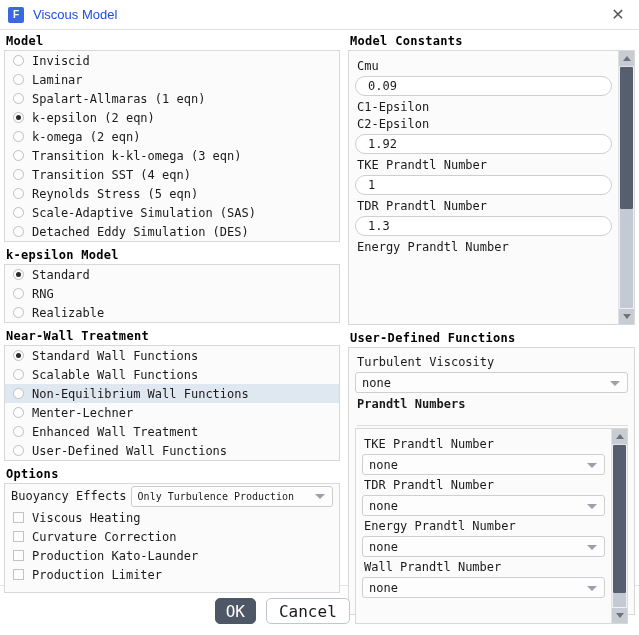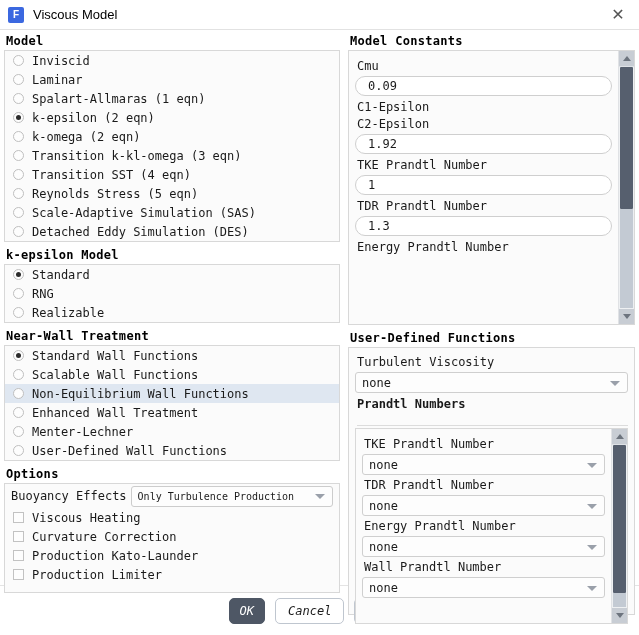--- a/index.html
+++ b/index.html
@@ -36,21 +36,21 @@
     color: #ffffff;
     font-family: "Liberation Sans", sans-serif;
     font-size: 10px;
     font-weight: bold;
     line-height: 16px;
     text-align: center;
   }
   .title-text {
     font-family: "Liberation Sans", sans-serif;
     font-size: 13px;
-    color: #000000;
+    color: #1d4ed8;
   }
   .close-btn {
     position: absolute;
     right: 0;
     top: 0;
     width: 42px;
     height: 29px;
     display: flex;
     align-items: center;
     justify-content: center;
@@ -300,25 +300,24 @@
   }
   .btn {
     min-width: 56px;
     height: 26px;
     border: 1px solid #bfc6cf;
     border-radius: 5px;
     background: #ffffff;
     display: flex;
     align-items: center;
     justify-content: center;
-    font-size: 12px;
+    font-size: 16px;
     padding: 0 12px;
     box-sizing: border-box;
     cursor: default;
-    font-style: italic;
   }
   .btn.primary {
     background: #4e5765;
     border-color: #4e5765;
     color: #ffffff;
     min-width: 34px;
     padding: 0 10px;
   }
 </style>
 </head>
@@ -408,25 +407,25 @@
           <div class="opt-row">
             <span class="radio"></span>
             <span class="opt-label">Scalable Wall Functions</span>
           </div>
           <div class="opt-row hover">
             <span class="radio"></span>
             <span class="opt-label">Non-Equilibrium Wall Functions</span>
           </div>
           <div class="opt-row">
             <span class="radio"></span>
+            <span class="opt-label">Menter-Lechner</span>
+          </div>
+          <div class="opt-row">
+            <span class="radio"></span>
             <span class="opt-label">Enhanced Wall Treatment</span>
-          </div>
-          <div class="opt-row">
-            <span class="radio"></span>
-            <span class="opt-label">Menter-Lechner</span>
           </div>
           <div class="opt-row">
             <span class="radio"></span>
             <span class="opt-label">User-Defined Wall Functions</span>
           </div>
         </div>
     </div>
 
     <div class="group">
       <div class="group-title">Options</div>

